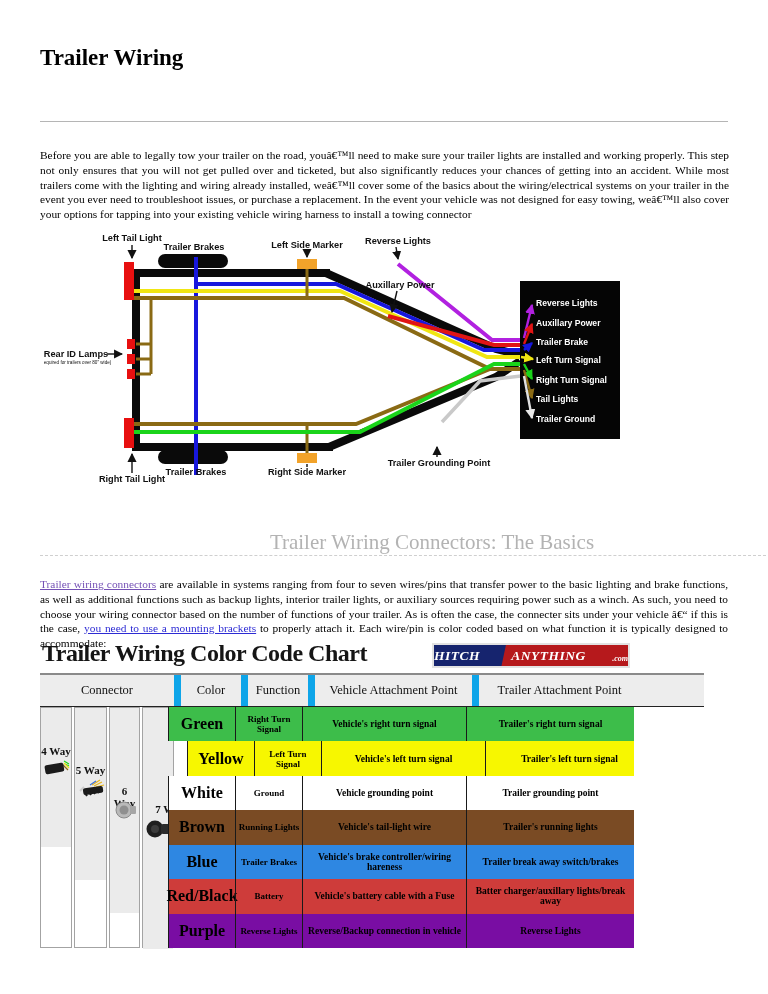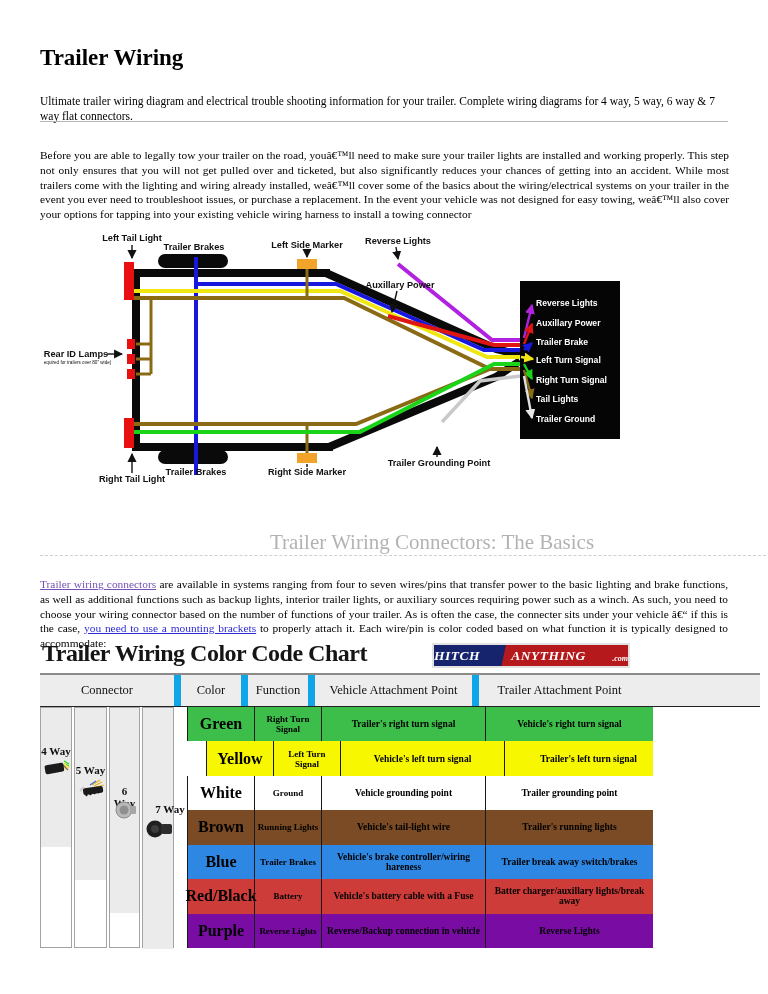--- a/index.html
+++ b/index.html
@@ -20,46 +20,45 @@
 
   
   .chart{position:absolute;left:40px;top:640px;width:600px;height:308px;
          font-family:Liberation Serif, serif;}
   .chart-title{position:absolute;left:2px;top:0;font-size:24px;font-weight:bold;letter-spacing:-0.5px;color:#151515;}
   .logo{position:absolute;left:392px;top:3px;width:198px;height:25px;border:2px solid #e2e2e2;box-sizing:border-box;
         background:linear-gradient(102deg,#16246e 0 36%,#b6191c 36.5% 100%);
         display:flex;align-items:center;justify-content:space-between;gap:6px;}
   .logo .w1,.logo .w2{color:#fff;font-weight:bold;font-style:italic;font-size:13.5px;letter-spacing:.5px;}
   .logo .w3{color:#fff;font-weight:bold;font-style:italic;font-size:8px;align-self:flex-end;margin:0 0 3px -5px;}
-  .chart-header{position:absolute;left:0;top:33px;width:720px;height:34px;display:grid;
+  .chart-header{position:absolute;left:0;top:33px;width:664px;height:34px;display:grid;
                 grid-template-columns:134px 67px 67px 164px 168px;background:#ededed;
                 border-top:2px solid #8a8a8a;border-bottom:1px solid #222;box-sizing:border-box;}
   .chart-header div{display:flex;align-items:center;justify-content:center;font-size:12.5px;color:#111;
                     border-left:7px solid #0ea5e9;}
   .chart-header div:first-child{border-left:none;}
-  .chart-body{position:absolute;left:147px;top:67px;width:466px;height:241px;}
+  .chart-body{position:absolute;left:128px;top:67px;width:466px;height:241px;}
   .crow{display:grid;grid-template-columns:67px 67px 164px 168px;height:34.43px;}
   .crow div{display:flex;align-items:center;justify-content:center;text-align:center;
             border-left:1px solid #1a1a1a;box-sizing:border-box;padding:0 2px;}
   .crow .cname{font-size:16px;font-weight:bold;}
   .crow .cfunc{font-size:9px;font-weight:600;}
   .crow .catt{font-size:9.5px;font-weight:600;}
   .conn-panel{position:absolute;left:0;top:67px;width:134px;height:241px;background:#fff;}
   .strip{position:absolute;top:0;border:1px solid #a3a3a3;box-sizing:border-box;background:#fff;}
   .strip .fill{position:absolute;left:0;top:0;width:100%;background:#ebebeb;}
   .strip .wlabel{position:absolute;left:0;width:100%;text-align:center;font-size:11px;font-weight:600;color:#111;}
   .strip svg{position:absolute;}
 </style>
 </head>
 <body>
 
 <div class="page">
 
   <h1 class="doc-title">Trailer Wiring</h1>
-  <p class="intro">Ultimate trailer wiring diagram and electrical trouble shooting information for your trailer. Complete wiring diagrams for 4 way, 5 way, 6 way &amp; 7 way flat connectors.</p>
   <div class="rule-solid"></div>
   <p class="body1">Before you are able to legally tow your trailer on the road, youâ€™ll need to make sure your trailer lights are installed and working properly. This step not only ensures that you will not get pulled over and ticketed, but also significantly reduces your chances of getting into an accident. While most trailers come with the lighting and wiring already installed, weâ€™ll cover some of the basics about the wiring/electrical systems on your trailer in the event you ever need to troubleshoot issues, or purchase a replacement. In the event your vehicle was not designed for easy towing, weâ€™ll also cover your options for tapping into your existing vehicle wiring harness to install a towing connector</p>
 
   <svg class="diagram" viewBox="0 0 680 278">
     <defs>
       <marker id="ab" viewBox="0 0 8 8" refX="7" refY="4" markerWidth="6.5" markerHeight="6.5" orient="auto">
           <path d="M0,0 L8,4 L0,8 Z" fill="#111"></path>
         </marker>
       <marker id="ap" viewBox="0 0 8 8" refX="7" refY="4" markerWidth="4.2" markerHeight="4.2" orient="auto">
           <path d="M0,0 L8,4 L0,8 Z" fill="#b121e0"></path>
@@ -220,22 +219,22 @@
           <circle cx="9" cy="11" r="4" fill="#3c3c3c"></circle>
           <rect x="15" y="6" width="11" height="10" rx="2" fill="#2c2c2c"></rect>
         </svg>
       </div>
     </div>
 
     <div class="chart-body">
       <div class="crow" style="background-color: rgb(61, 189, 74);">
         <div class="cname">Green</div>
         <div class="cfunc">Right Turn Signal</div>
+        <div class="catt">Vehicle's right turn signal</div>
         <div class="catt">Trailer's right turn signal</div>
-        <div class="catt">Vehicle's right turn signal</div>
       </div>
       <div class="crow" style="background-color: rgb(247, 247, 0); margin-left: 19px;">
         <div class="cname">Yellow</div>
         <div class="cfunc">Left Turn Signal</div>
         <div class="catt">Vehicle's left turn signal</div>
         <div class="catt">Trailer's left turn signal</div>
       </div>
       <div class="crow" style="background-color: rgb(255, 255, 255);">
         <div class="cname">White</div>
         <div class="cfunc">Ground</div>

